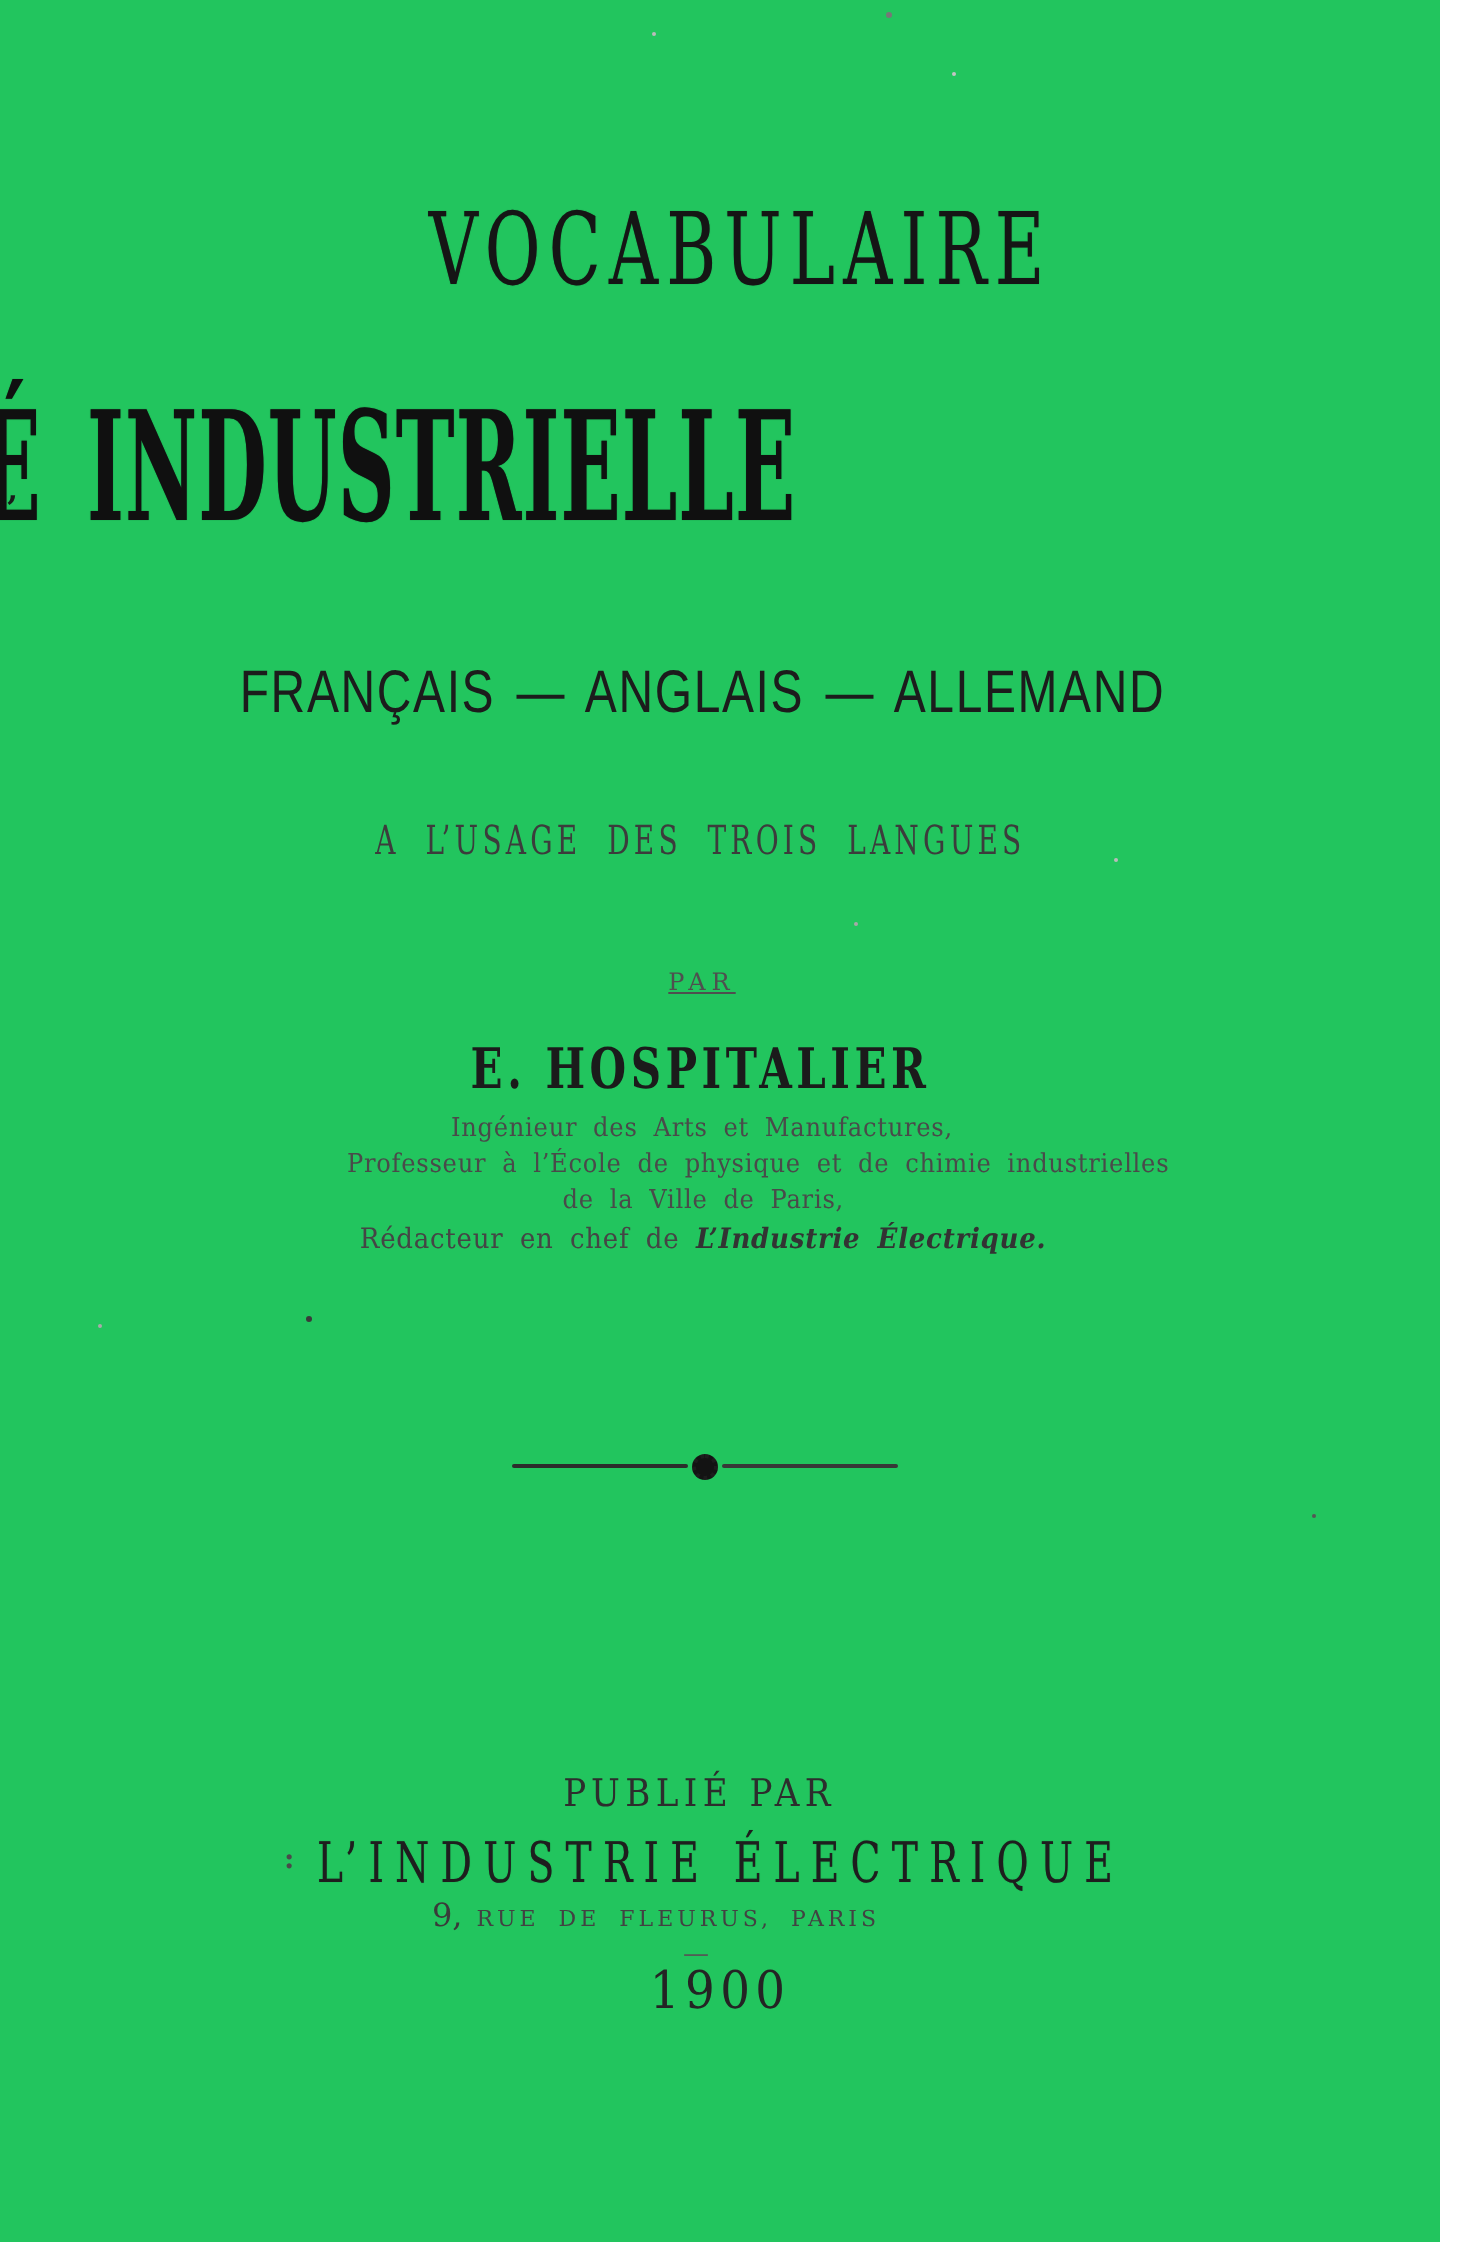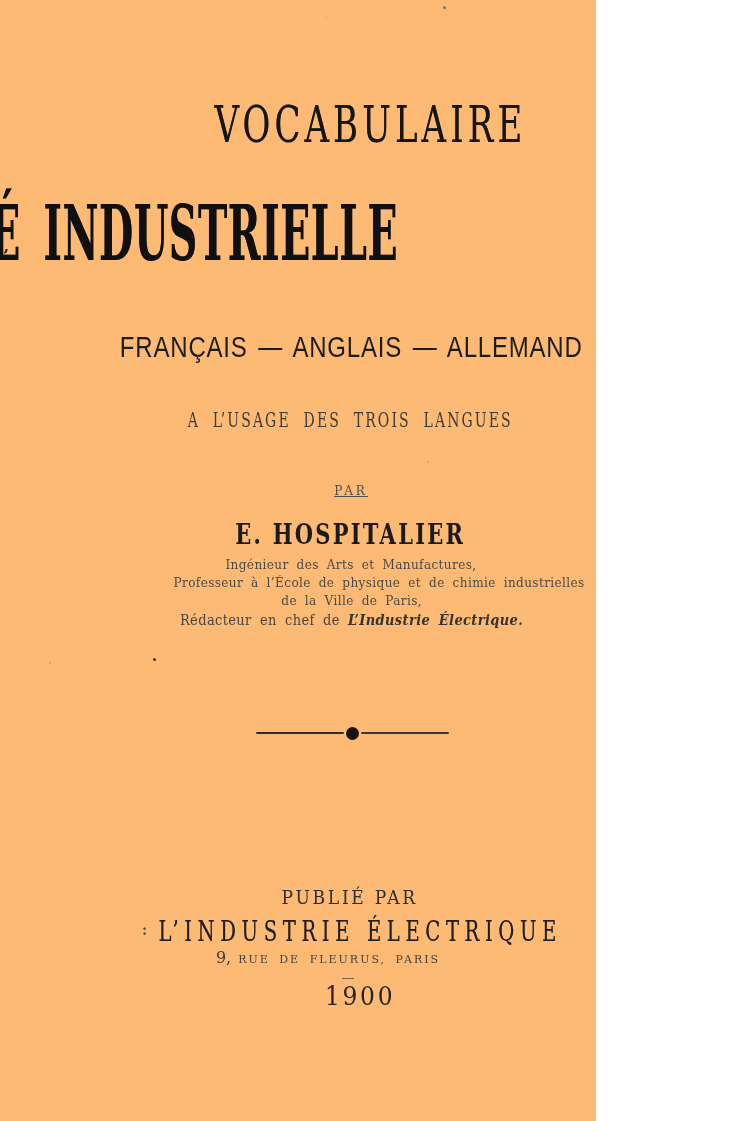--- a/index.html
+++ b/index.html
@@ -1,19 +1,19 @@
 <!DOCTYPE html>
 <html><head>
 <meta charset="utf-8">
 <style>
   html,body{margin:0;padding:0;background:#ffffff;}
   .page{
     position:relative;
-    width:596px;height:1121px;
-    background:#fdba74;
+    width:720px;height:1121px;
+    background:#22c55e;
     overflow:hidden;
     font-family:"DejaVu Serif", serif;
     color:#1d1d1d;
   }
   
   .cl{
     position:absolute;
     left:0;width:740px;
     display:flex;justify-content:center;
     pointer-events:none;

